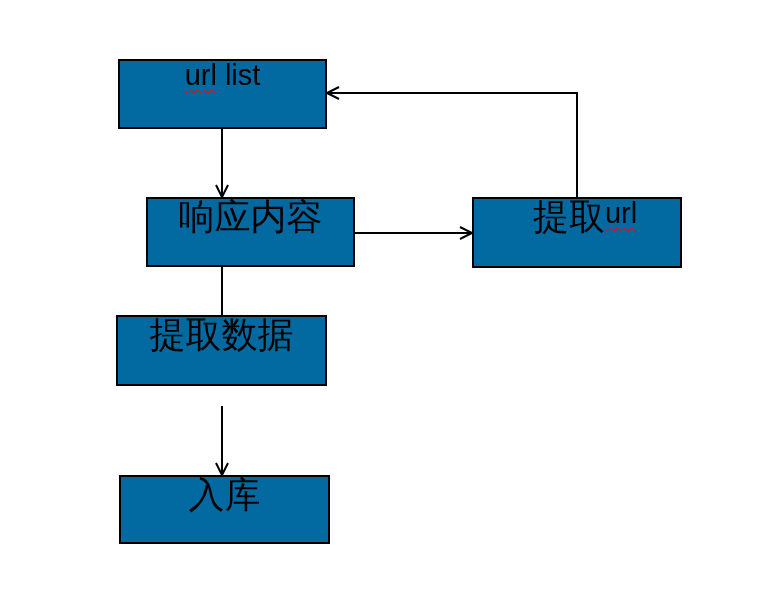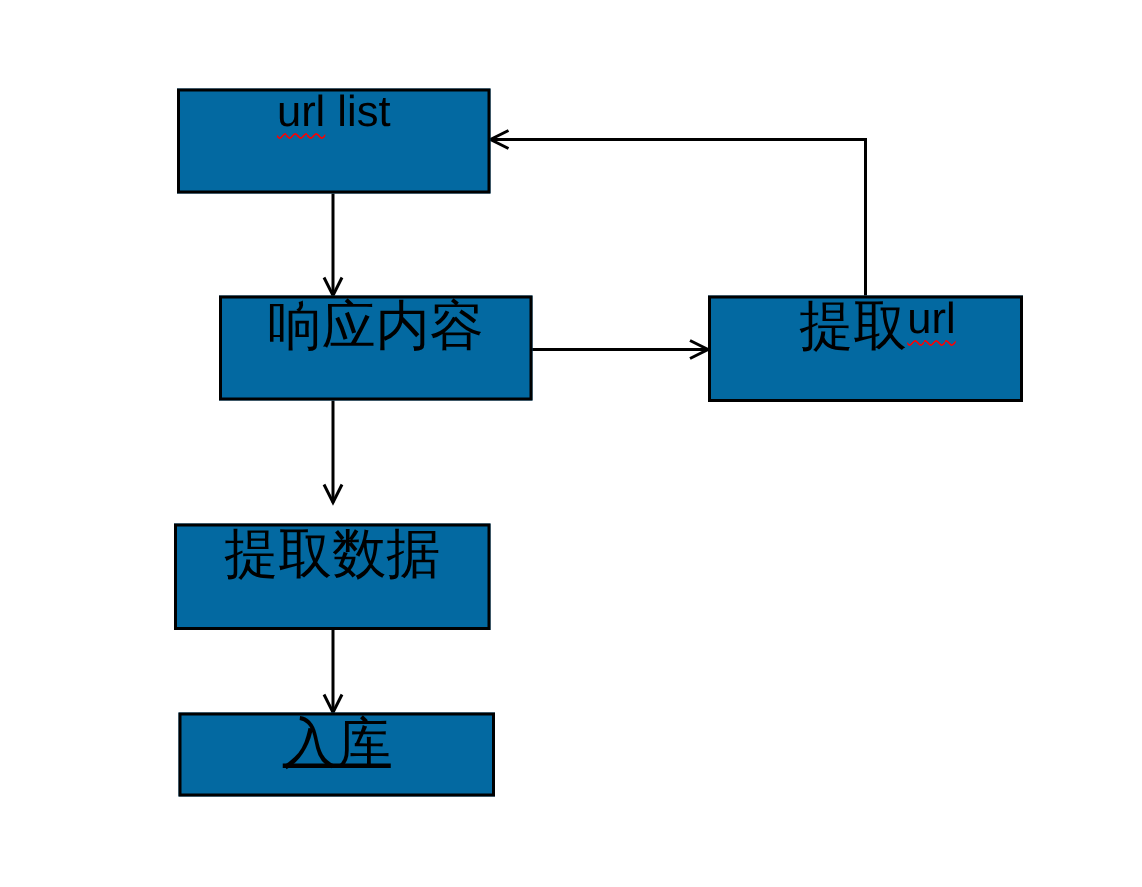--- a/index.html
+++ b/index.html
@@ -32,22 +32,22 @@
     border: 2px solid #000000;
     background: #0369a1;
     display: flex;
     justify-content: center;
     line-height: 1;
     white-space: pre;
   }
   .node-url-list    { left: 118px; top:  59px; width: 209px; height: 70px; }
   .node-response    { left: 118px; top: 197px; width: 209px; height: 70px; margin-left: 28px; }
   .node-extract-url { left: 472px; top: 197px; width: 210px; height: 71px; padding-left: 16px; }
-  .node-extract-data{ left: 116px; top: 349px; width: 211px; height: 71px; }
-  .node-store       { left: 119px; top: 475px; width: 211px; height: 56px; text-decoration: underline; }
+  .node-extract-data{ left: 116px; top: 315px; width: 211px; height: 71px; }
+  .node-store       { left: 119px; top: 475px; width: 211px; height: 69px; }
   .cjk {
     font-family: "Liberation Serif", "DejaVu Serif", serif;
     font-size: 36px;
     color: #000000;
   }
   .latin {
     font-family: "Liberation Sans", "DejaVu Sans", sans-serif;
     font-size: 29px;
     color: #000000;
   }

